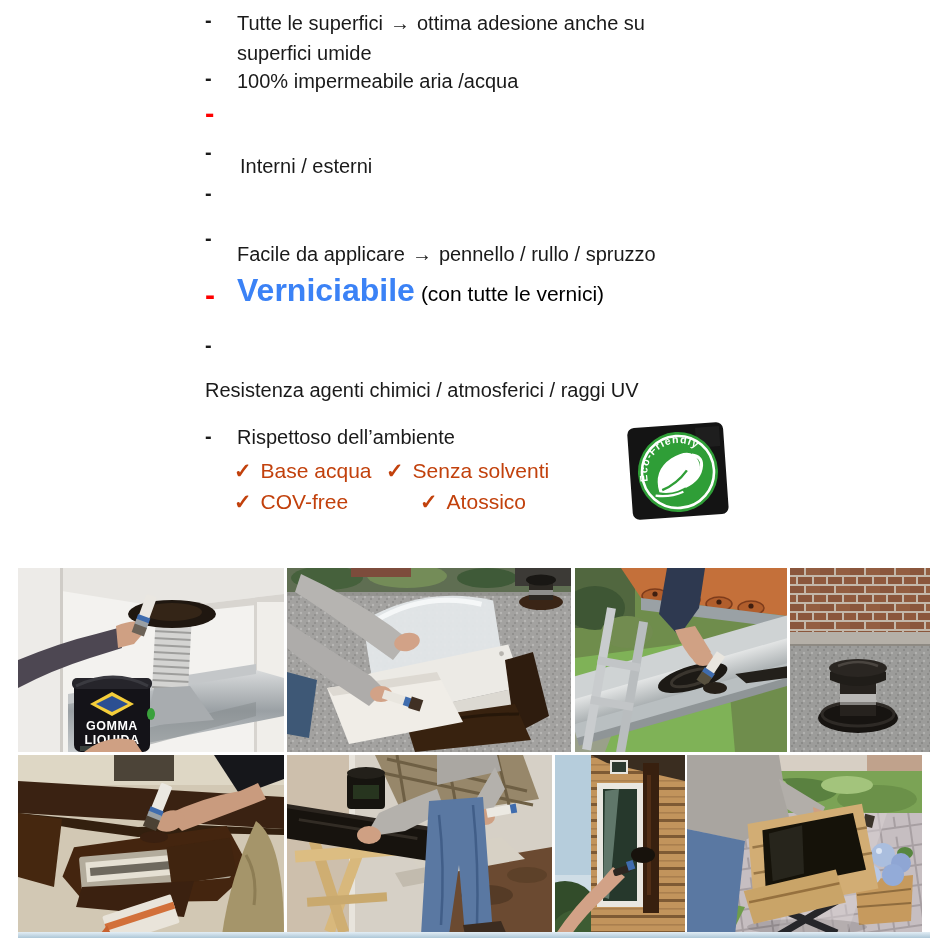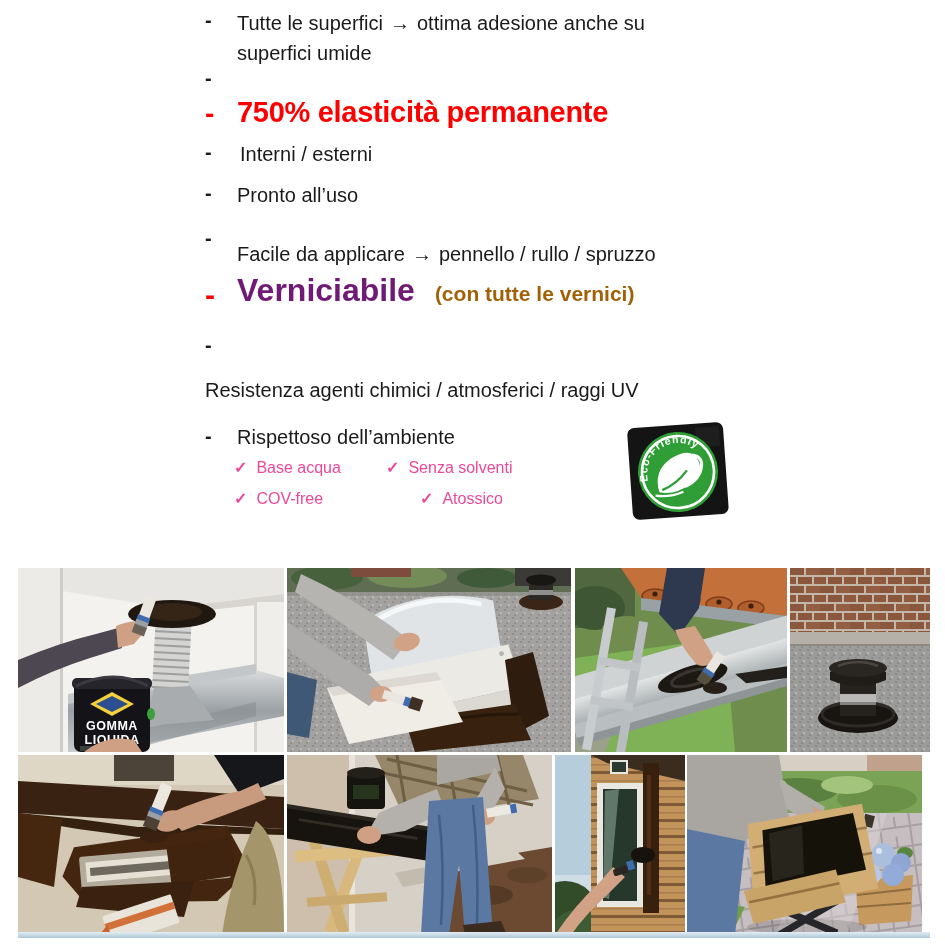--- a/index.html
+++ b/index.html
@@ -5,23 +5,23 @@
   html,body{margin:0;padding:0;background:#fff;}
   .page{position:relative;width:945px;height:948px;background:#fff;overflow:hidden;
         font-family:"Liberation Sans",sans-serif;color:#1a1a1a;}
   .abs{position:absolute;}
   .dash{position:absolute;left:205px;font-size:20px;font-weight:700;color:#1a1a1a;line-height:1;}
   .dash.red{color:#fe0000;font-size:28px;}
   .feat{position:absolute;left:237px;font-size:20px;line-height:30px;white-space:normal;}
   .b{font-weight:400;}
   .arrow{font-weight:700;margin:0 7px;}
   .red-big{position:absolute;left:237px;color:#fe0000;font-weight:700;font-size:29px;letter-spacing:-0.3px;line-height:1.1;}
-  .vern-main{color:#701a75;font-weight:700;font-size:32px;line-height:1;}
-  .vern-note{color:#a16207;font-weight:700;font-size:21px;margin-left:20px;}
-  .check{position:absolute;color:#ec4899;font-size:16px;line-height:1.2;}
+  .vern-main{color:#3b82f6;font-weight:700;font-size:32px;line-height:1;}
+  .vern-note{color:#000000;font-weight:400;font-size:21px;margin-left:6px;}
+  .check{position:absolute;color:#c2410c;font-size:21px;line-height:1.2;}
   .check .mark{font-weight:700;margin-right:9px;}
   .ph{position:absolute;display:block;}
   .svgtxt{font:700 12.5px "Liberation Sans",sans-serif;letter-spacing:.5px;}
   .ecotxt{font:700 10.5px "Liberation Sans",sans-serif;letter-spacing:1px;}
 </style>
 </head>
 <body>
 
 <div class="page">
 
@@ -32,26 +32,25 @@
   <span class="dash" style="top:183px">-</span>
   <span class="dash" style="top:228px">-</span>
   <span class="dash red" style="top:280px;font-size:30px">-</span>
   <span class="dash" style="top:335px">-</span>
   <span class="dash" style="top:426px">-</span>
 
   <div class="feat" style="top:8px;width:478px">
     <span class="b">Tutte le superfici</span><span class="arrow">→</span><span>ottima adesione anche su superfici umide</span>
   </div>
 
-
-  <div class="red-big" style="top:97px">750% elasticità permanente</div>
-
-  <div class="feat b" style="top:139px;left:240px">Interni / esterni</div>
-
-  <div class="feat b" style="top:180px">Pronto all’uso</div>
+  <div class="feat b" style="top:66px">100% impermeabile aria /acqua</div>
+
+
+  <div class="feat b" style="top:151px;left:240px">Interni / esterni</div>
+
 
   <div class="feat" style="top:239px;width:640px">
     <span class="b">Facile da applicare</span><span class="arrow">→</span><span>pennello / rullo / spruzzo</span>
   </div>
 
   <div class="abs" style="left:237px;top:274px">
     <span class="vern-main">Verniciabile</span><span class="vern-note">(con tutte le vernici)</span>
   </div>
 
 

